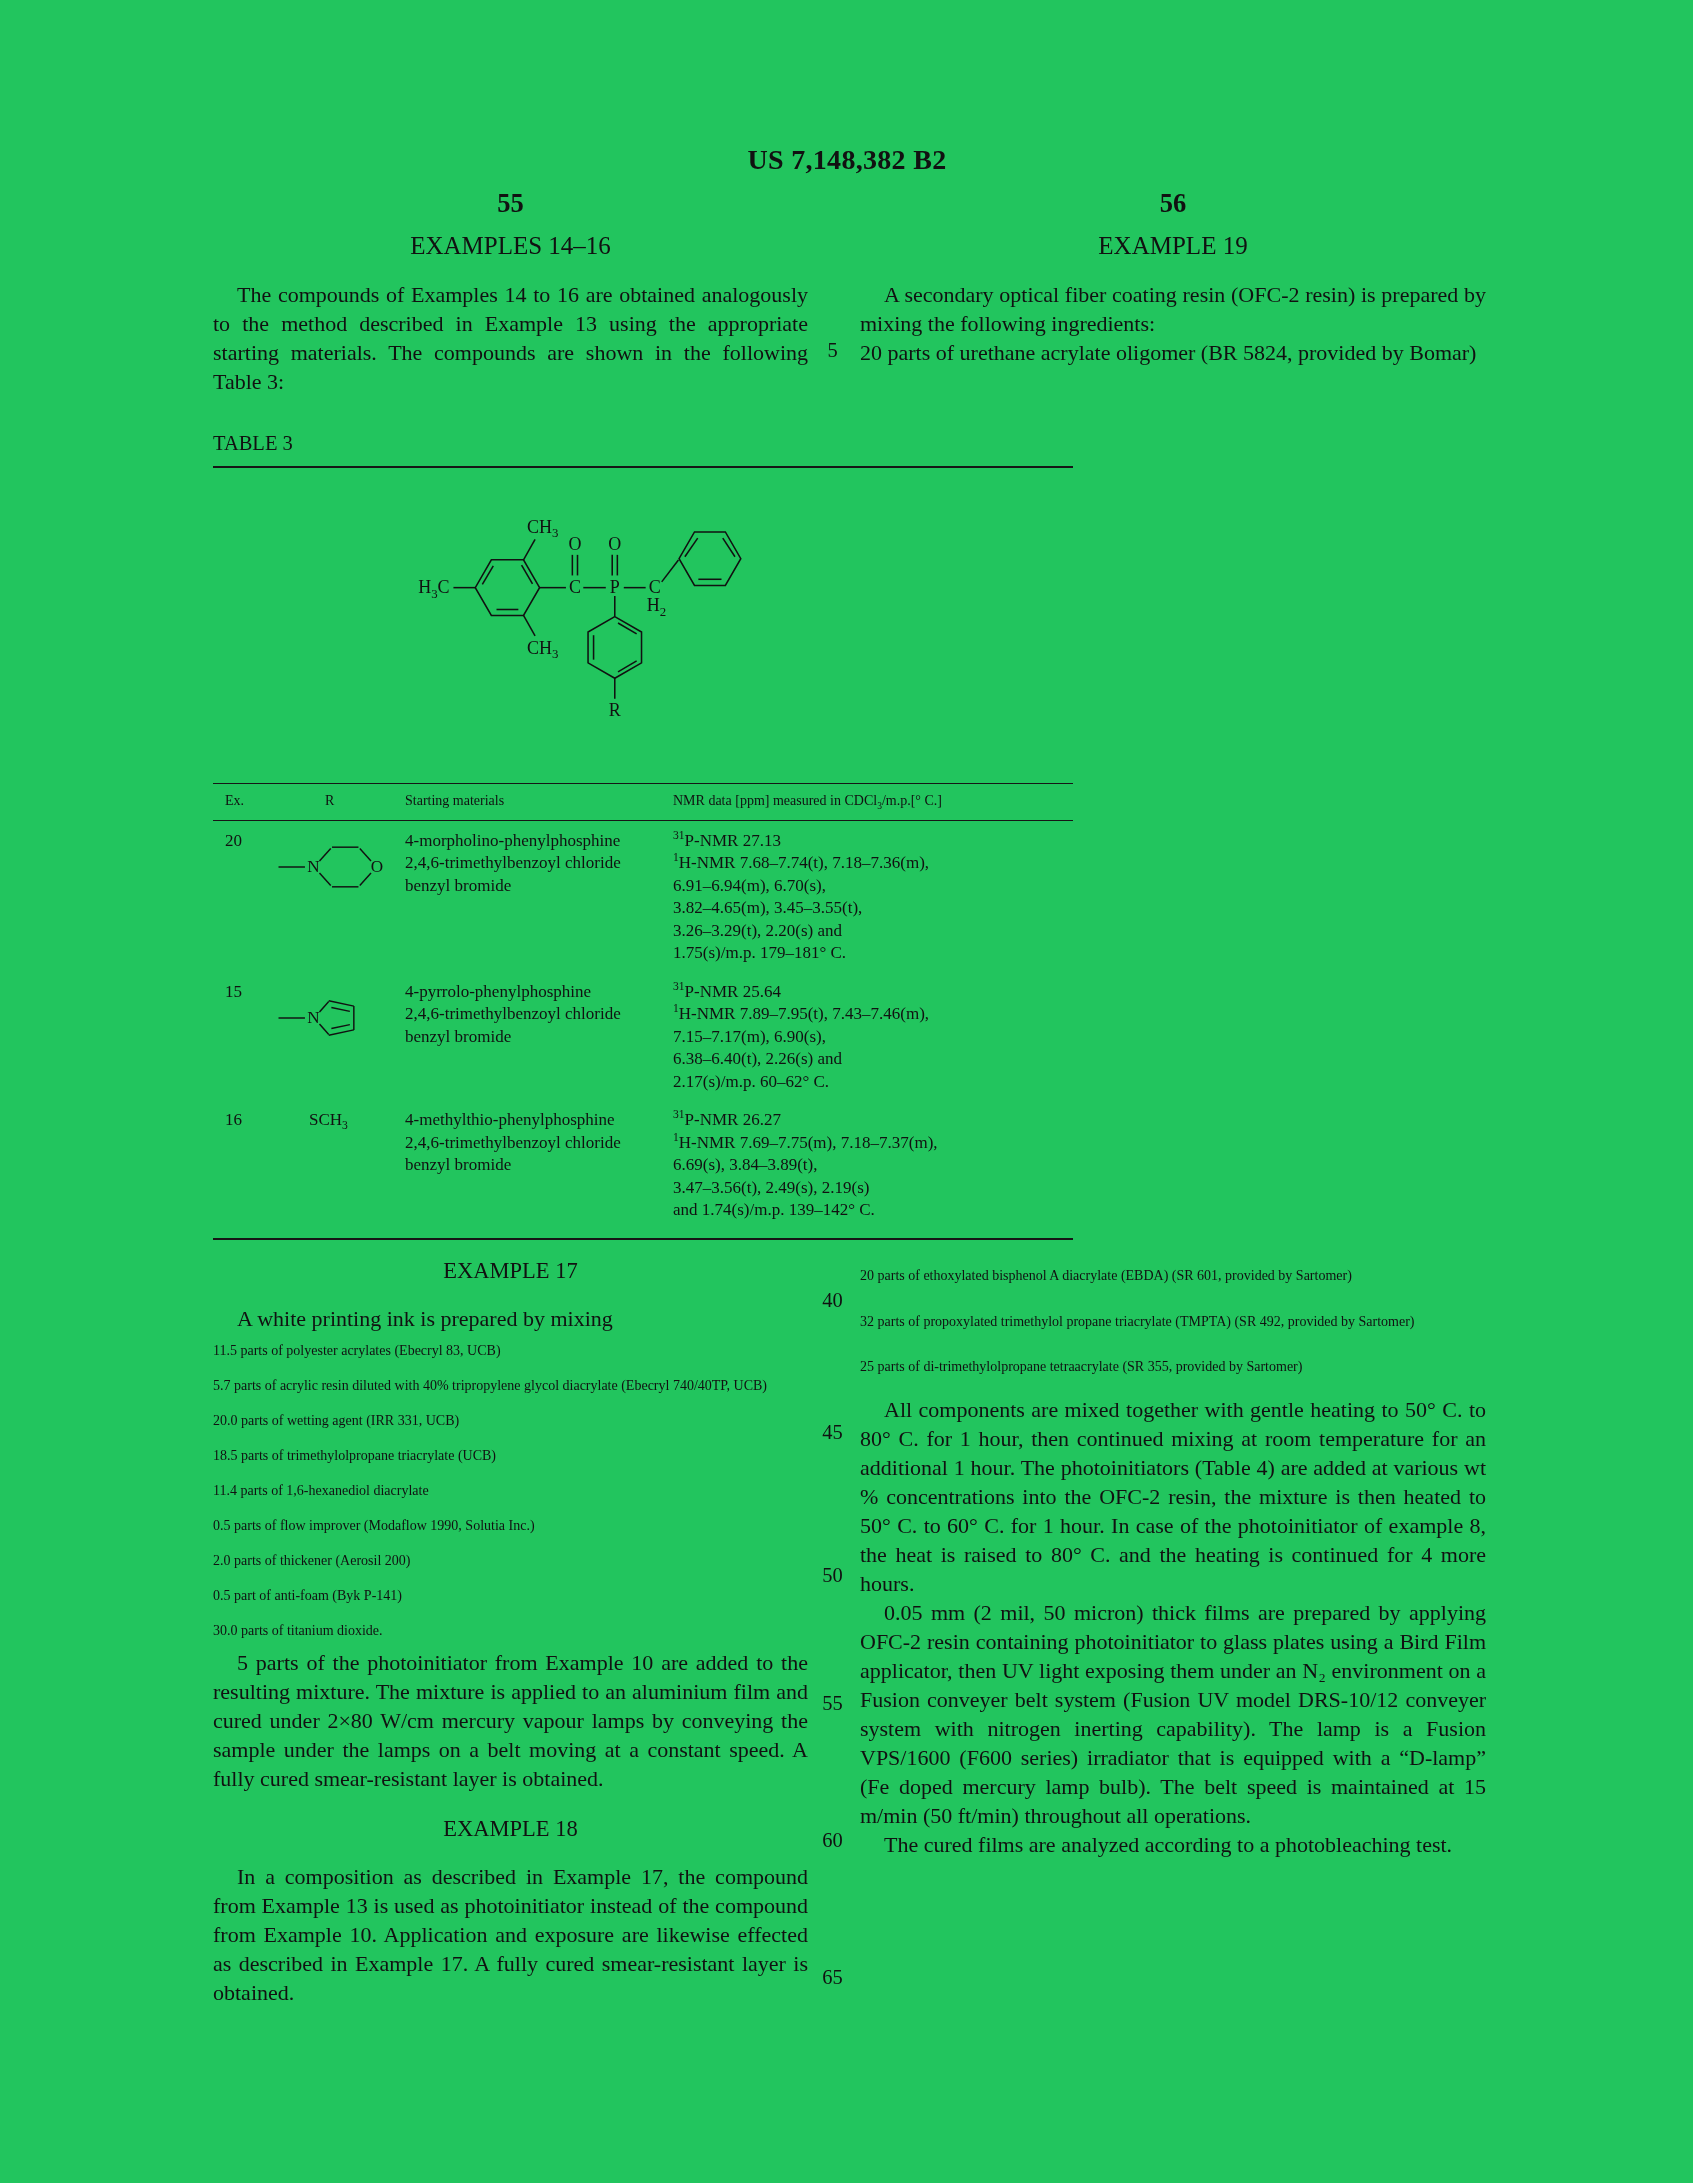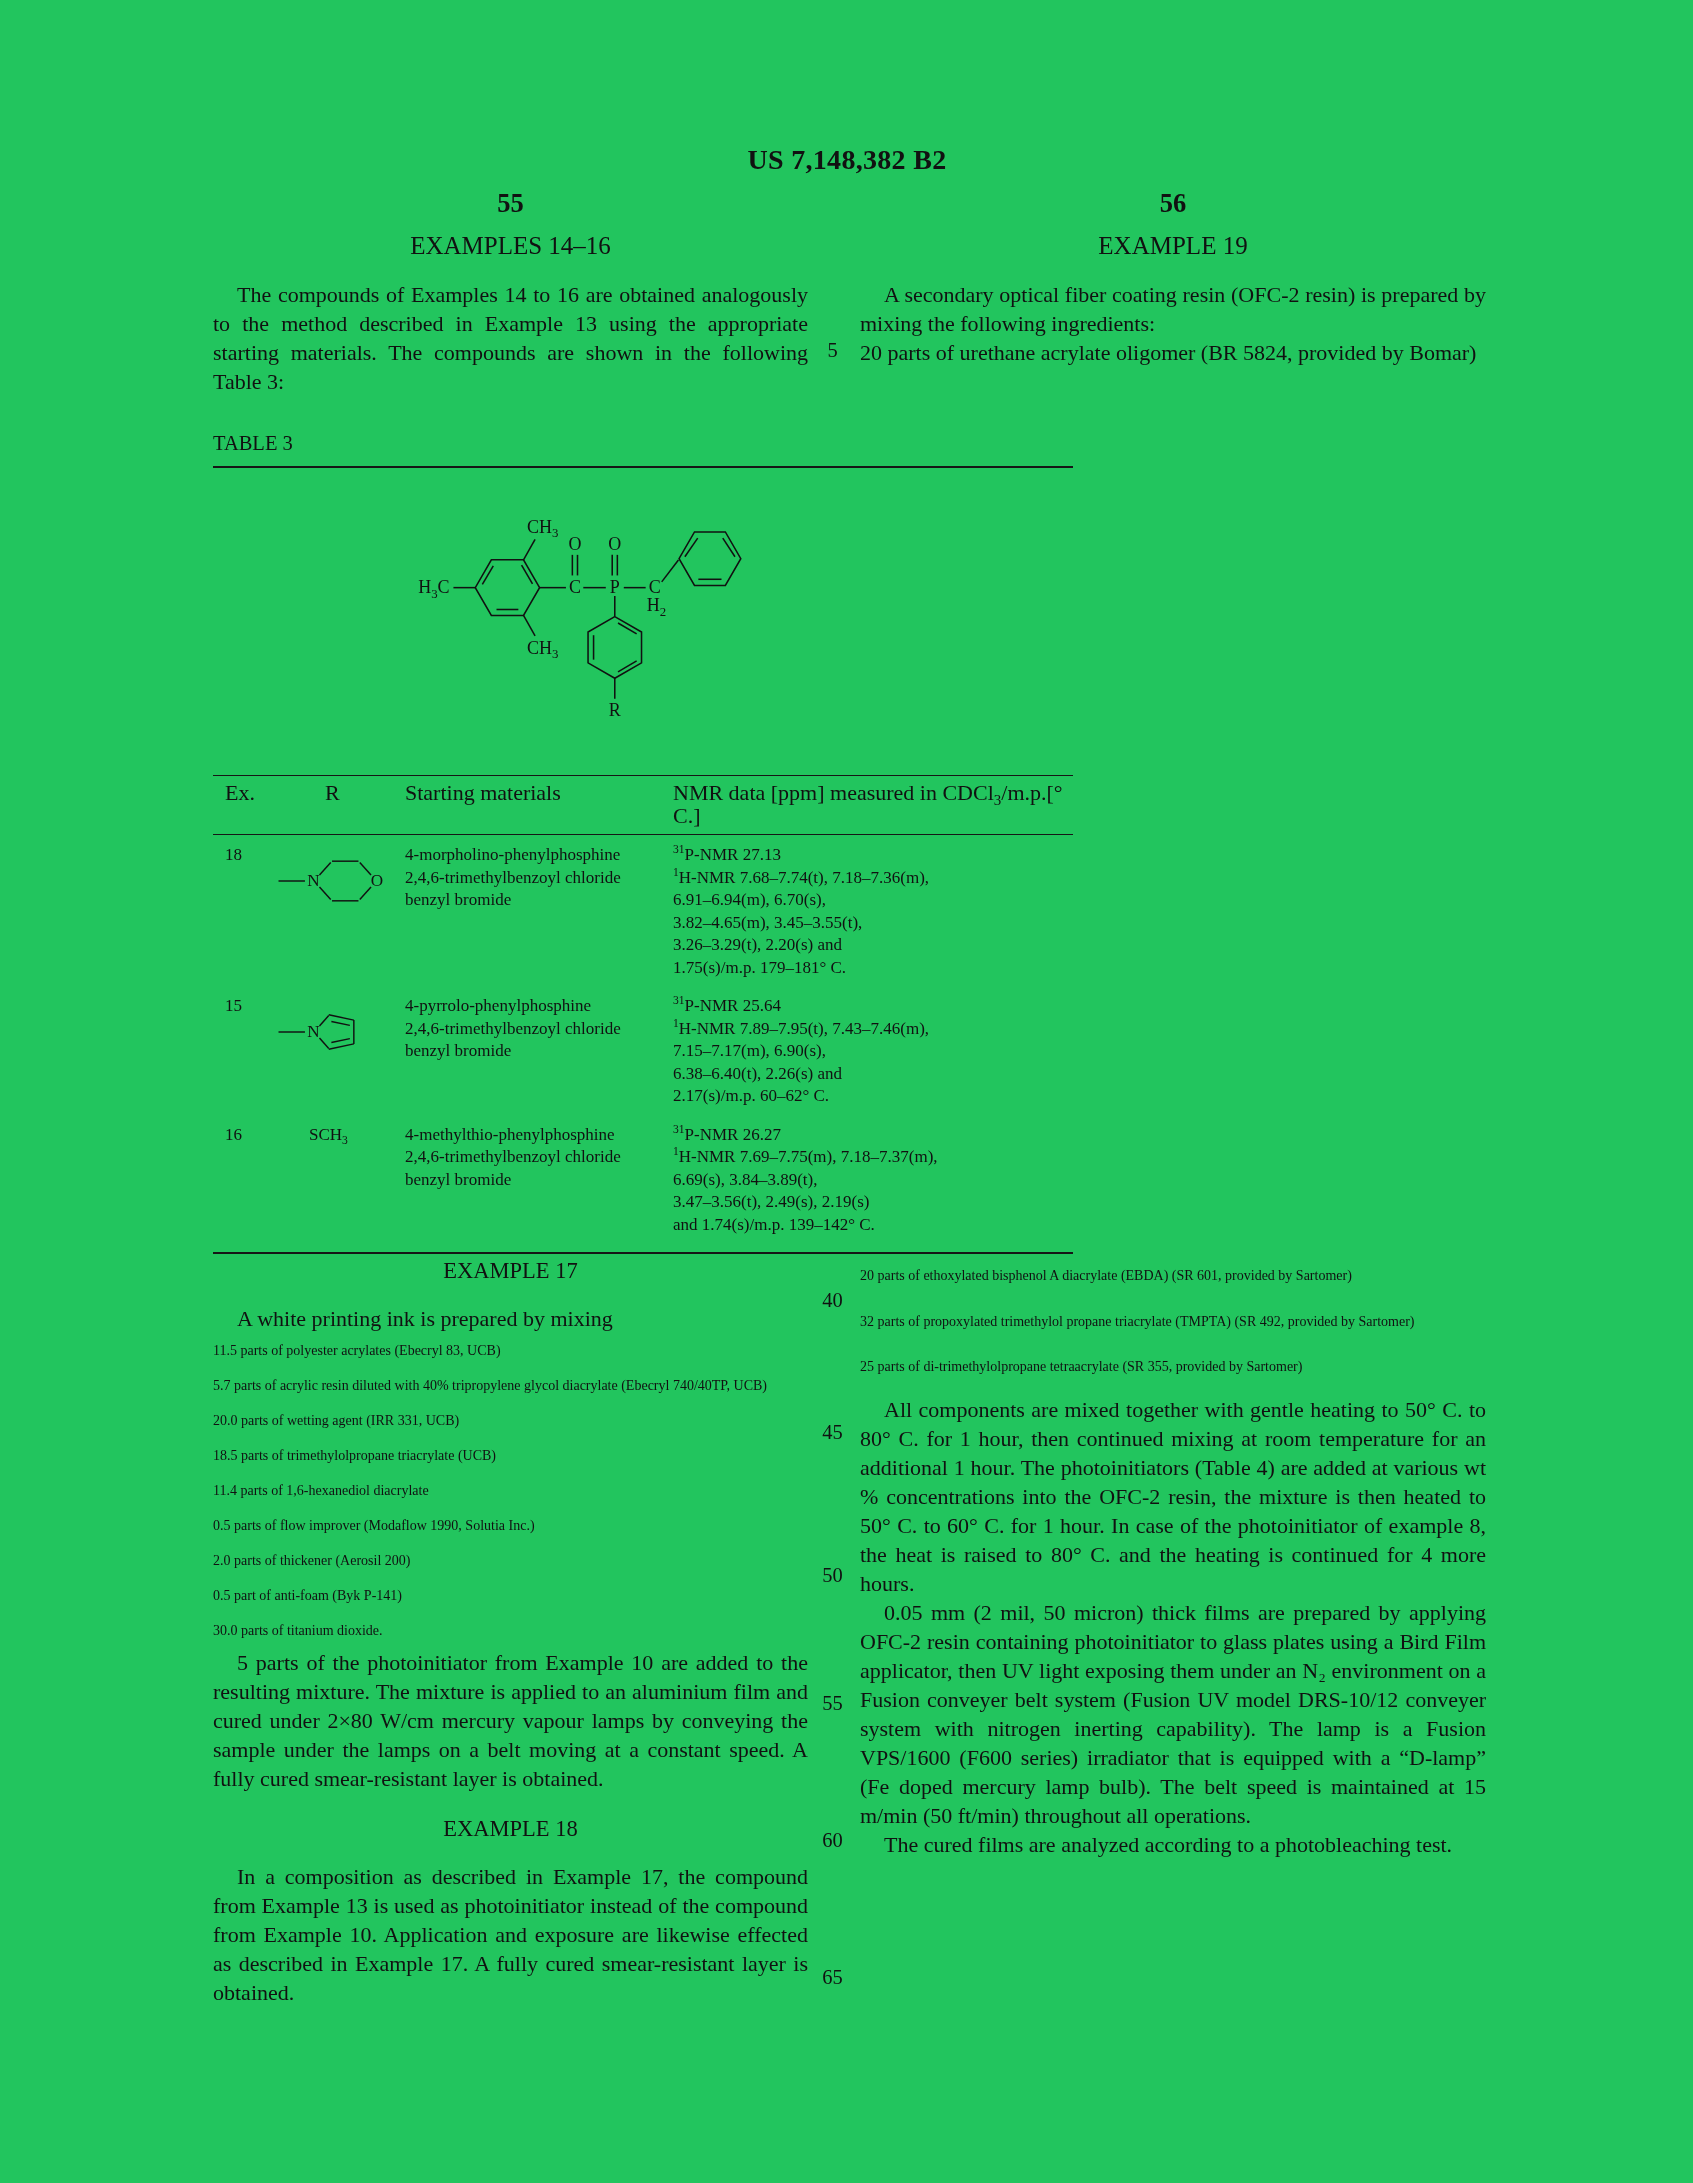--- a/index.html
+++ b/index.html
@@ -32,23 +32,23 @@
   .ex-heading.first { margin-top:0; }
 
   .gutter-num { position:absolute; left:806px; width:53px; text-align:center; font-size:20.5px; }
 
   
   .table3 { position:absolute; left:213px; top:429px; width:860px; }
   .t3-title { text-align:left; font-size:20.5px; height:28px; line-height:28px; }
   .t3-rule { height:0; border-top:2px solid #161616; margin-top:9.3px; }
   .t3-structure { display:block; margin:10.6px 0 0 198px; width:450px; height:288px; }
   .t3-head {
-    display:flex; font-size:22px; line-height:22.5px;
+    display:flex; font-size:14px; line-height:22.5px;
     border-top:1.3px solid #161616; border-bottom:1.3px solid #161616;
-    margin-top:8px; padding:6.6px 0 6.6px 0;
+    margin-top:16px; padding:6.6px 0 6.6px 0;
   }
   .t3-rows { margin-top:9.3px; }
   .t3-row { display:flex; font-size:17px; line-height:22.5px; margin-bottom:16px; }
   .t3-ex { width:60px; padding-left:12px; box-sizing:border-box; }
   .t3-r  { width:132px; box-sizing:border-box; }
   .t3-sm { width:268px; box-sizing:border-box; }
   .t3-nmr{ flex:1; }
   .t3-head .t3-r { padding-left:52px; }
   .t3-rtext { padding-left:36px; display:inline-block; }
   .t3-bottom-rule { height:0; border-top:2px solid #161616; margin-top:4px; }
@@ -148,21 +148,21 @@
 
     <div class="t3-head">
       <div class="t3-ex">Ex.</div>
       <div class="t3-r">R</div>
       <div class="t3-sm">Starting materials</div>
       <div class="t3-nmr"><span>NMR data [ppm] measured in CDCl</span><sub>3</sub><span>/m.p.[° C.]</span></div>
     </div>
 
     <div class="t3-rows">
         <div class="t3-row">
-          <div class="t3-ex">18</div>
+          <div class="t3-ex">20</div>
           <div class="t3-r">
   <svg width="126" height="74" viewBox="0 0 190 112" style="font-size:26px">
     <g stroke="#111" stroke-width="2.2" fill="none">
       <line x1="8" y1="56" x2="48" y2="56"></line>
       <line x1="70" y1="47" x2="87" y2="28"></line>
       <line x1="89" y1="26" x2="129" y2="26"></line>
       <line x1="131" y1="28" x2="148" y2="47"></line>
       <line x1="148" y1="65" x2="131" y2="84"></line>
       <line x1="129" y1="86" x2="89" y2="86"></line>
       <line x1="87" y1="84" x2="70" y2="65"></line>

